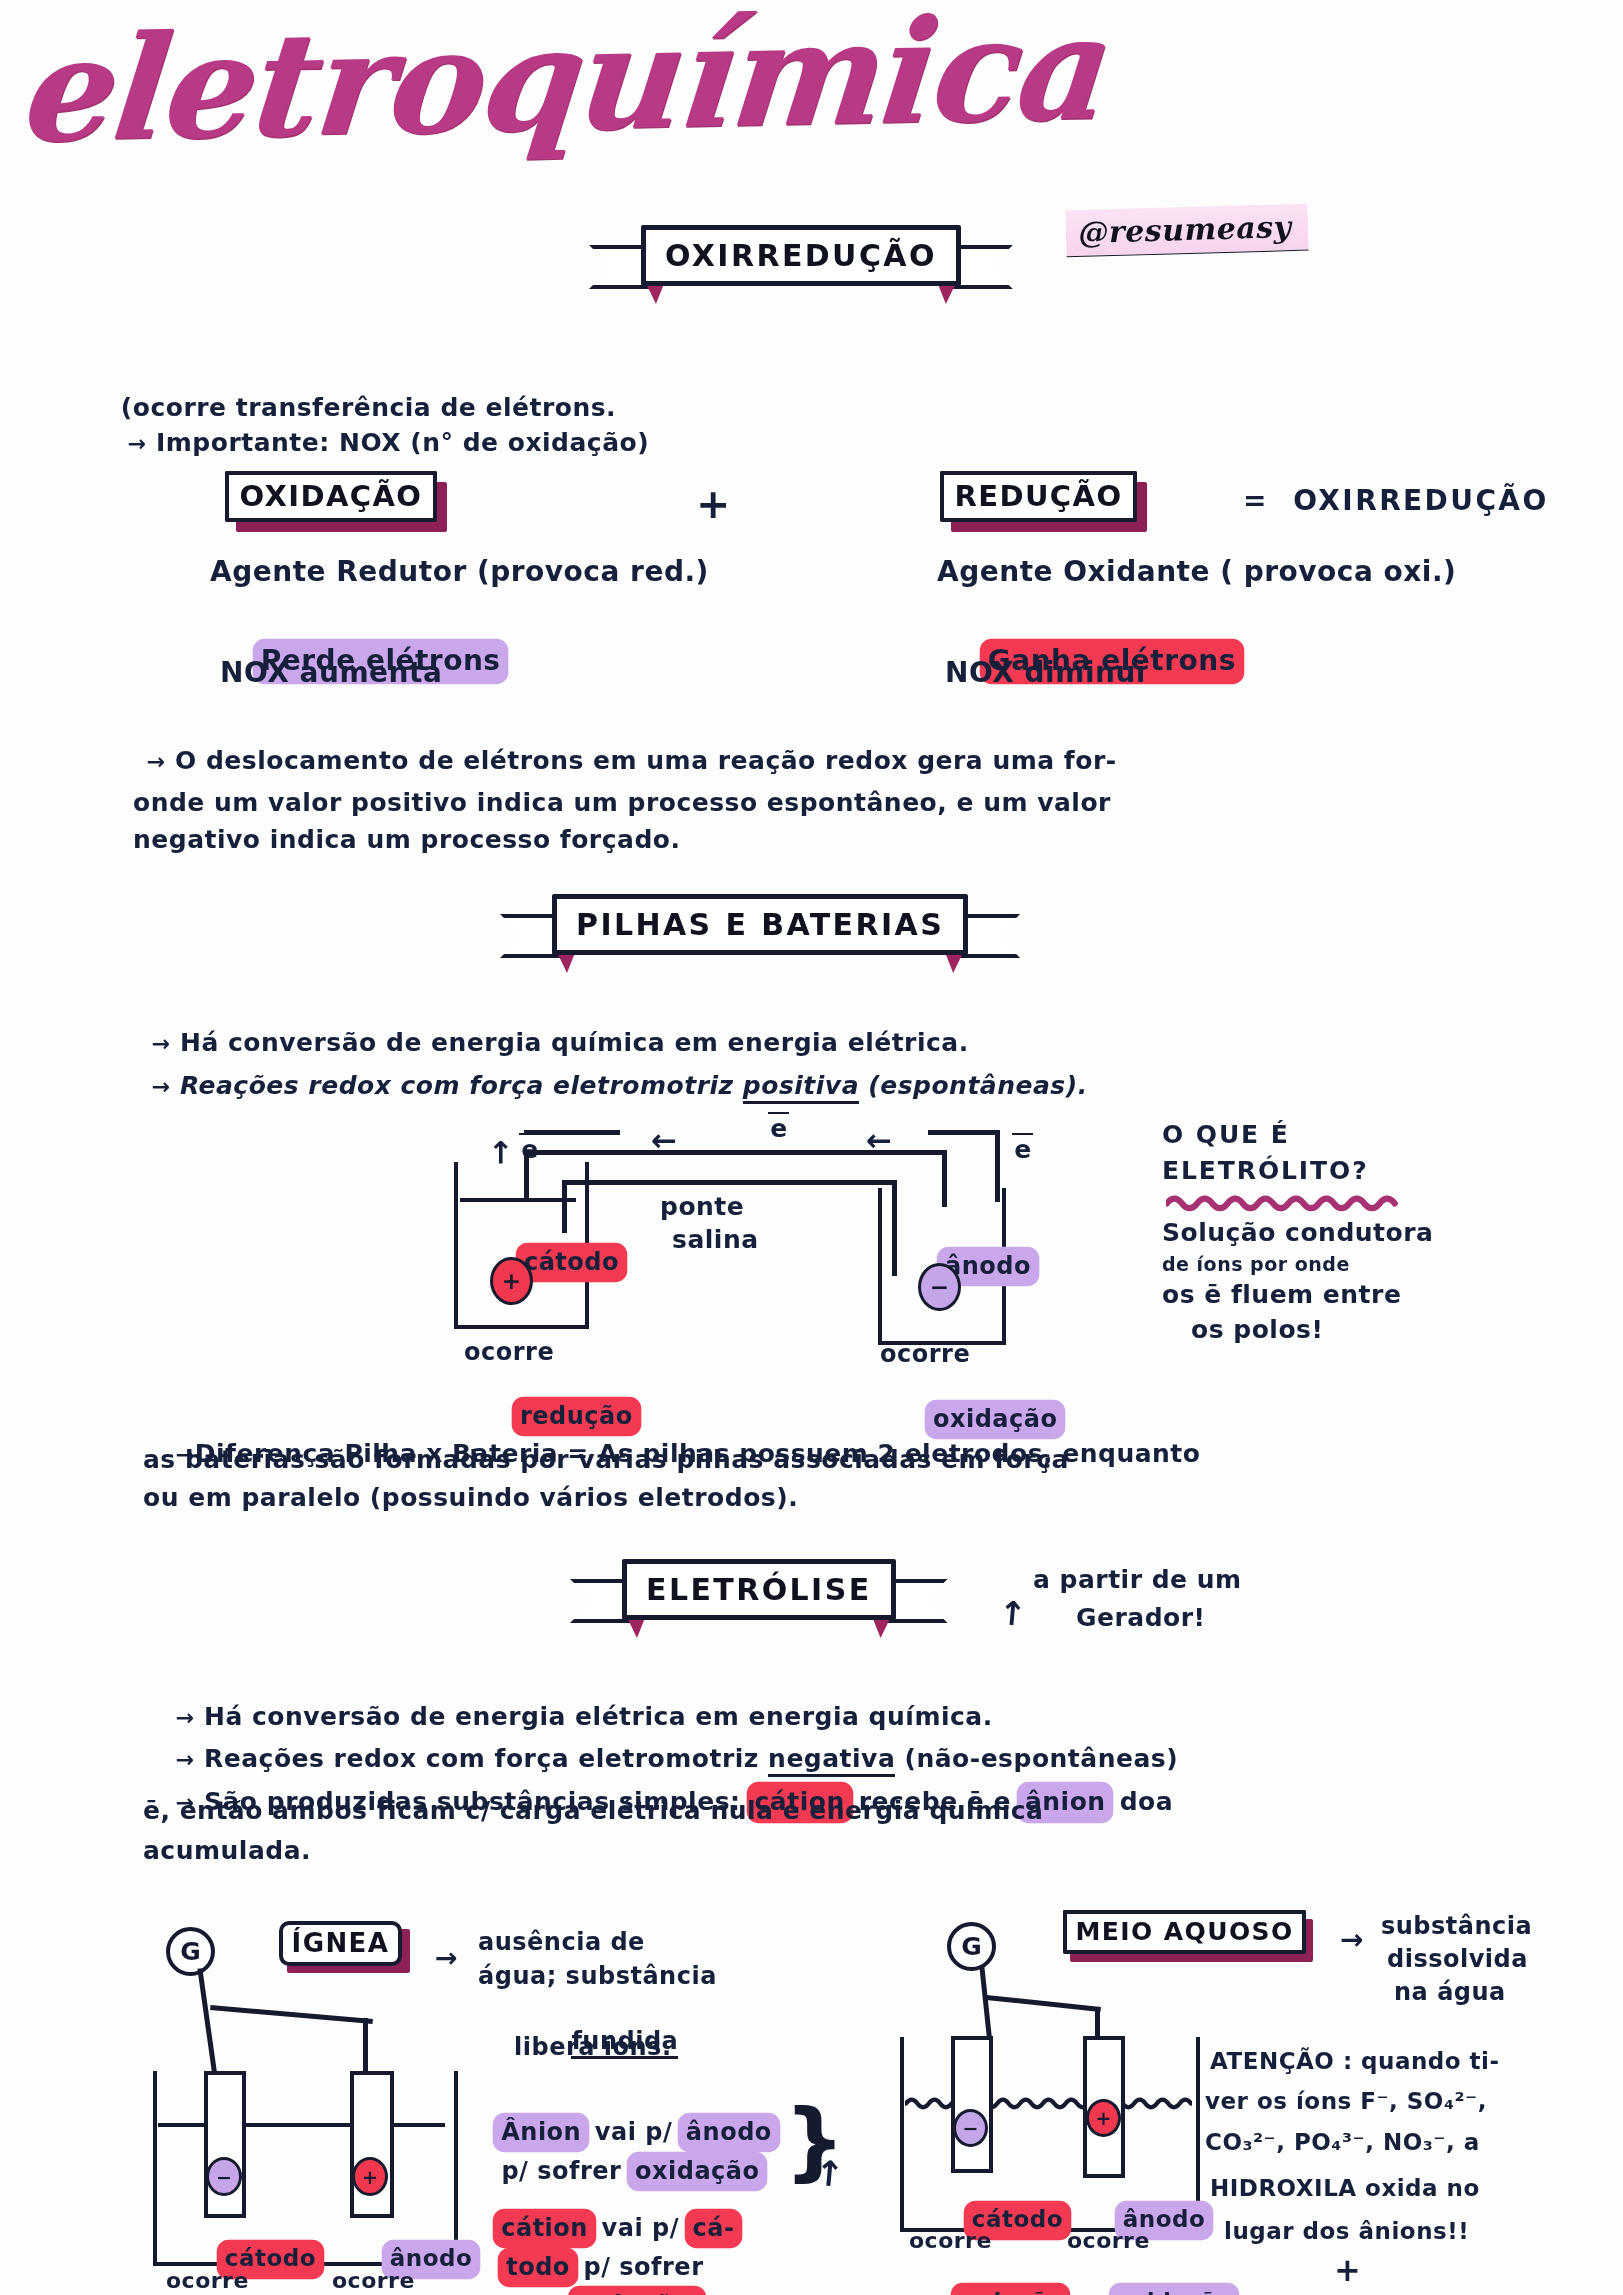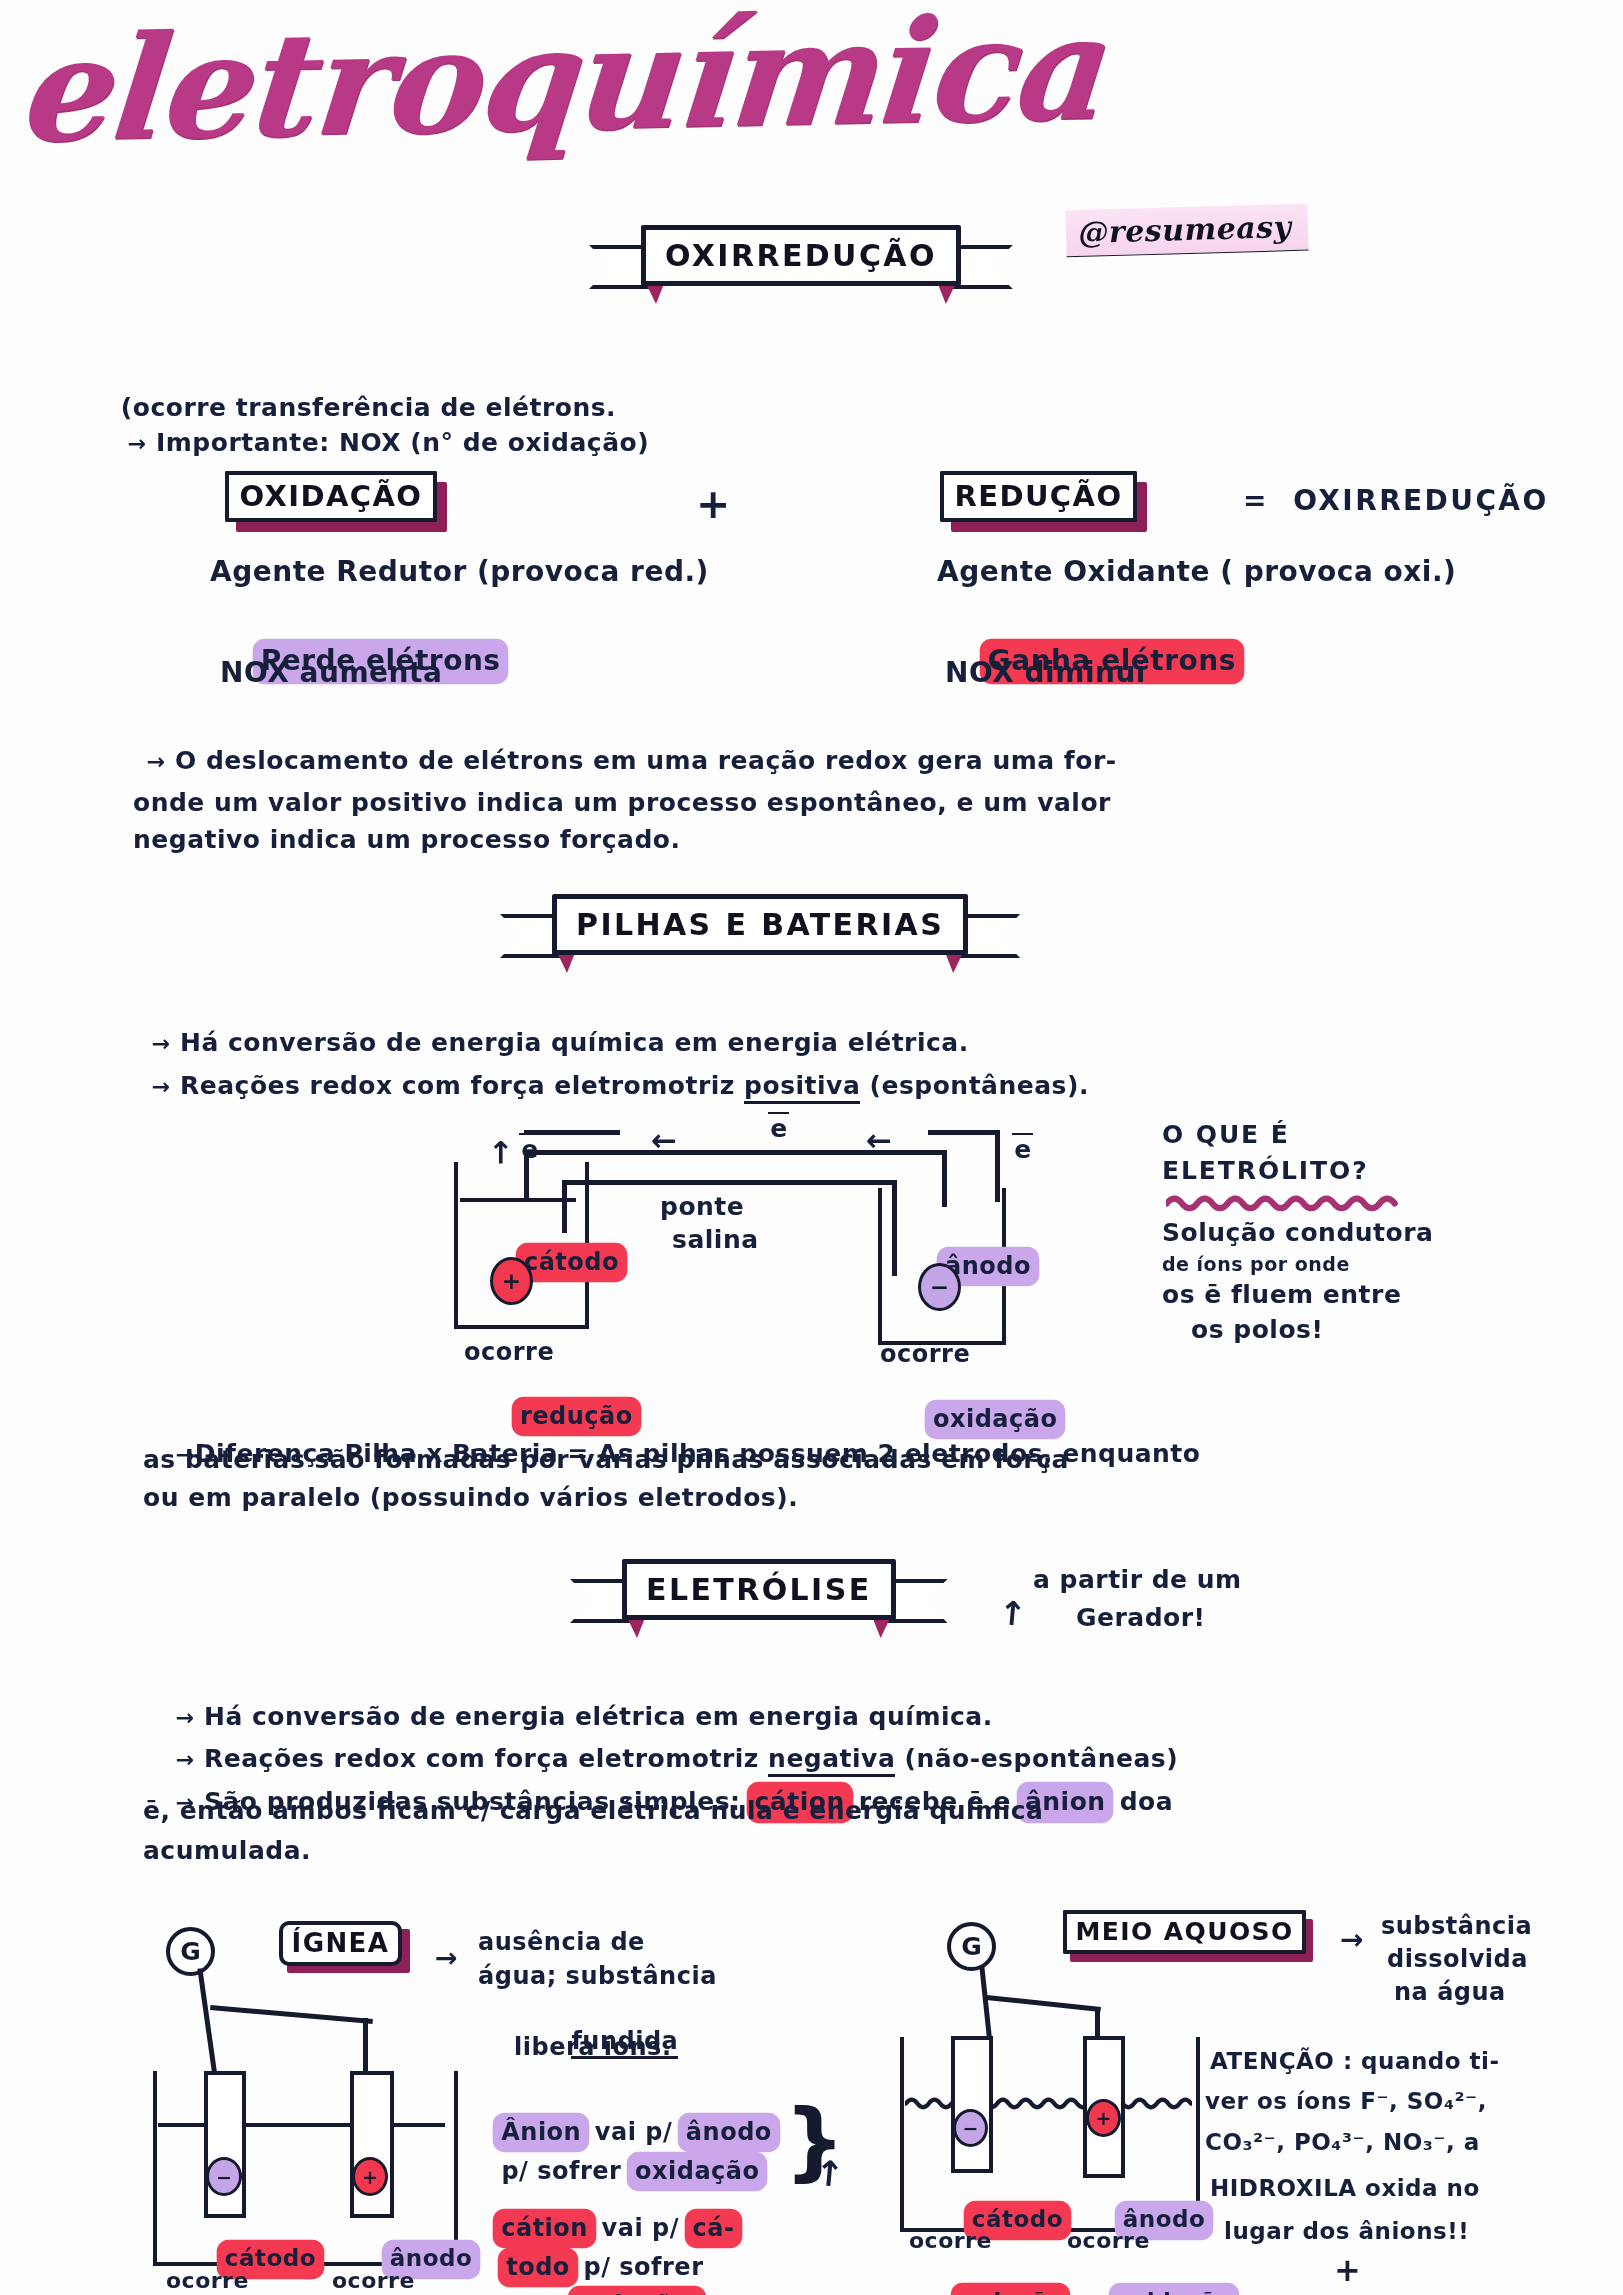--- a/index.html
+++ b/index.html
@@ -202,21 +202,21 @@
     <div class="fold l"></div>
     <div class="fold r"></div>
     <div class="plate">
       <span>PILHAS  E  BATERIAS</span>
     </div>
   </div>
 
   <div class="t hw s52" style="left:115px;top:995px;">
     <span style="font-size:22px;">→</span> <span>Há conversão de energia química em energia elétrica.</span>
   </div>
-  <div class="t hw s52" style="left:115px;top:1038px;">
+  <div class="t hw s52" style="left:115px;top:1038px;font-style:italic;">
     <span style="font-size:22px;">→</span> <span>Reações redox com força eletromotriz </span><span class="ul">positiva</span><span> (espontâneas).</span>
   </div>
 
   <div class="abs" style="left:421px;top:1076px;width:622px;height:325px;">
 
     <div class="abs hw" style="left:43px;top:26px;font-size:25px;">
       <span style="border-top:2.4px solid #151a2e;padding:0 1.9px;">e</span>
     </div>
     <div class="abs hw" style="left:292px;top:4.8px;font-size:25px;">
       <span style="border-top:2.4px solid #151a2e;padding:0 1.9px;">e</span>

